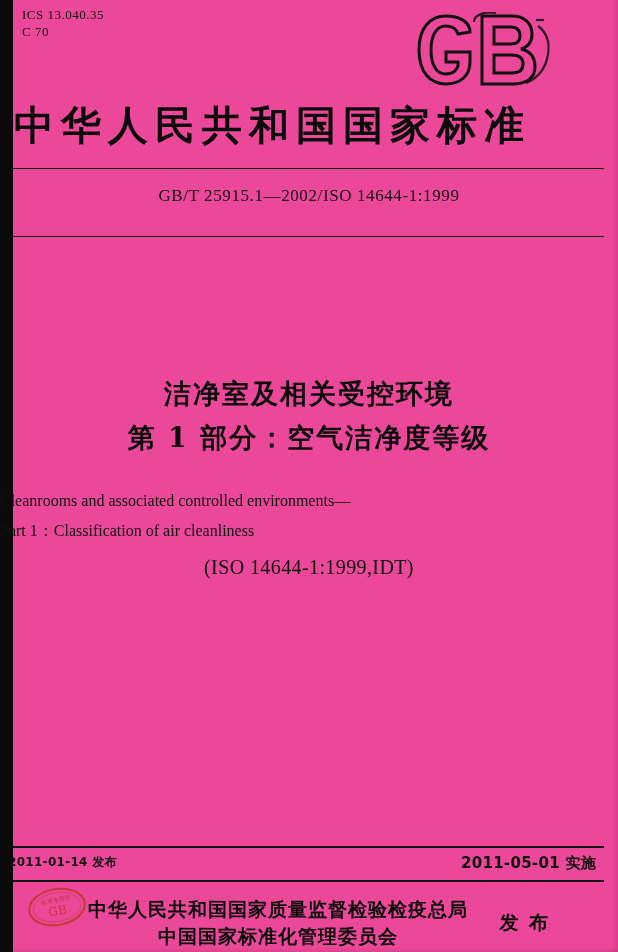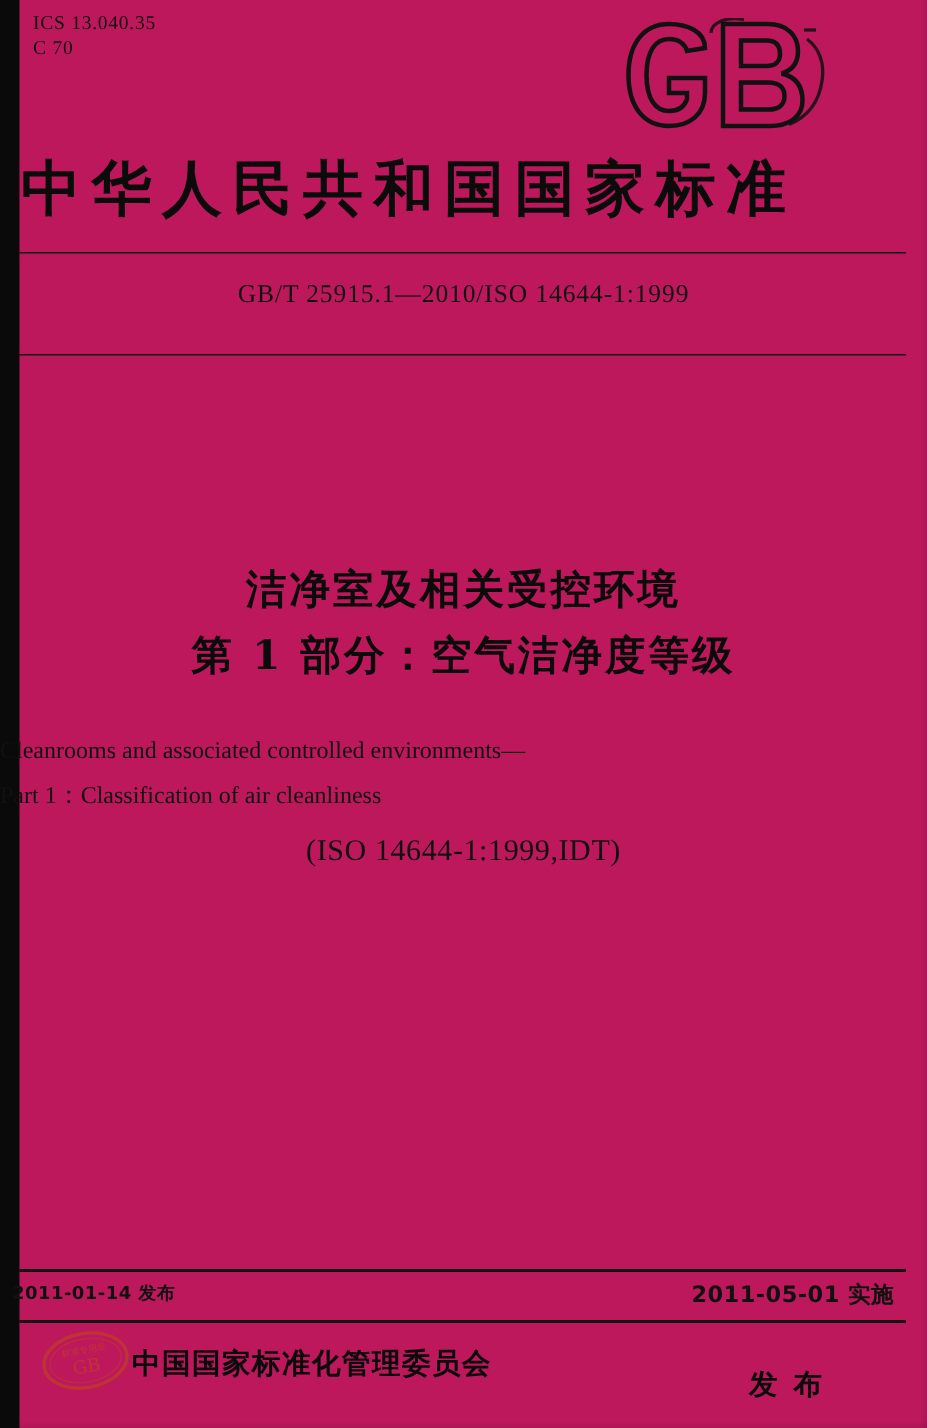--- a/index.html
+++ b/index.html
@@ -5,21 +5,21 @@
   html, body {
     margin: 0;
     padding: 0;
     background: #f4f4f2;
   }
   .page {
     position: relative;
     width: 618px;
     height: 952px;
     margin: 0 auto;
-    background: #be185d;
+    background: #ec4899;
     overflow: hidden;
     font-family: "Liberation Serif", serif;
     color: #111;
   }
   
   .left-bar {
     position: absolute;
     left: 0;
     top: 0;
     width: 13px;
@@ -215,21 +215,21 @@
         <path d="M62 10 C62 3, 72 -1, 84 1"></path>
         <path d="M126 14 C134 20, 138 30, 136 42 C134 56, 126 66, 114 71"></path>
         <path d="M124 8 L132 8"></path>
       </g>
     </svg>
   </div>
 
   <div class="cn-standard-title">中华人民共和国国家标准</div>
 
   <div class="rule rule-thin-top"></div>
-  <div class="std-number">GB/T 25915.1—2010/ISO 14644-1:1999</div>
+  <div class="std-number">GB/T 25915.1—2002/ISO 14644-1:1999</div>
   <div class="rule rule-thin-bottom"></div>
 
   <div class="doc-title">
     <span>洁净室及相关受控环境</span>
     <span class="line2">第 1 部分：空气洁净度等级</span>
   </div>
 
   <div class="doc-title-en">
     <div>Cleanrooms and associated controlled environments—</div>
     <div>Part 1：Classification of air cleanliness</div>
@@ -247,20 +247,21 @@
       <g transform="rotate(-10 31 23)">
         <ellipse cx="31" cy="23" rx="28" ry="18" fill="none" stroke="#c0392b" stroke-width="2.2" opacity="0.85"></ellipse>
         <ellipse cx="31" cy="23" rx="24" ry="14.5" fill="none" stroke="#c0392b" stroke-width="0.8" opacity="0.6"></ellipse>
         <text x="31" y="18" font-family="'DejaVu Serif', serif" font-size="6" fill="#c0392b" text-anchor="middle" opacity="0.9">标准专用章</text>
         <text x="31" y="31" font-family="'DejaVu Serif', serif" font-size="12" fill="#c0392b" text-anchor="middle" opacity="0.85">GB</text>
       </g>
     </svg>
   </div>
 
   <div class="issuers">
+    <span>中华人民共和国国家质量监督检验检疫总局</span>
     <span class="l2">中国国家标准化管理委员会</span>
   </div>
 
   <div class="publish-word">发 布</div>
 
   <div class="edge-shadow-right"></div>
   <div class="edge-shadow-bottom"></div>
 </div>
 
 </body></html>

